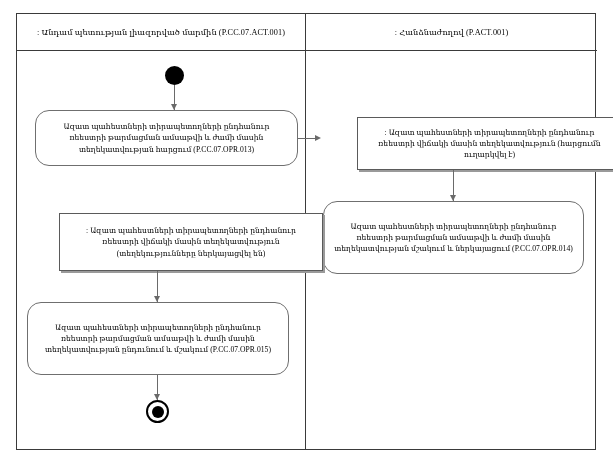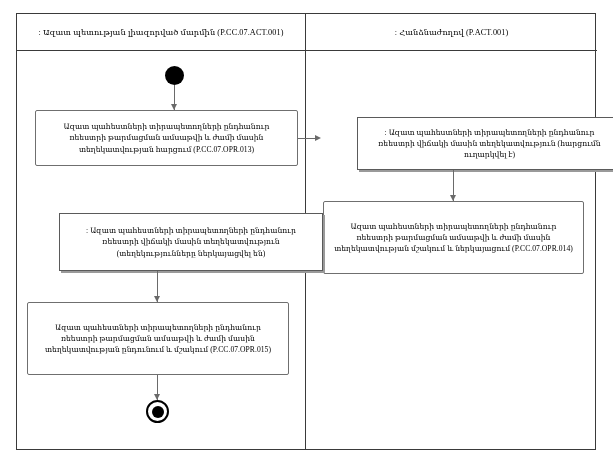--- a/index.html
+++ b/index.html
@@ -69,21 +69,21 @@
   .node-label {
     font-size: 7.6px;
     line-height: 11.2px;
     padding: 3px 9px;
     letter-spacing: 0.05px;
   }
 
   
   .activity {
     border: 1px solid #6f6f6f;
-    border-radius: 2px;
+    border-radius: 14px;
   }
   
   .object-node {
     border: 1px solid #5a5a5a;
     box-shadow: 2px 2px 0 0 #9a9a9a;
     margin-left: 36px;
   }
 
   
   #initial-node {
@@ -142,21 +142,21 @@
     border-right: 6px solid #6a6a6a;
   }
 </style>
 </head>
 <body>
 
 <div id="diagram-frame">
 
   <div class="swimlane" id="swimlane-left">
     <div class="swimlane-header">
-      <div class="swimlane-header-label">: Ազատ պետության լիազորված մարմին (P.CC.07.ACT.001)</div>
+      <div class="swimlane-header-label">: Անդամ պետության լիազորված մարմին (P.CC.07.ACT.001)</div>
     </div>
   </div>
 
   <div class="swimlane" id="swimlane-right">
     <div class="swimlane-header">
       <div class="swimlane-header-label">: Հանձնաժողով (P.ACT.001)</div>
     </div>
   </div>
 
   <div id="initial-node" style="left:148px; top:52px;"></div>

